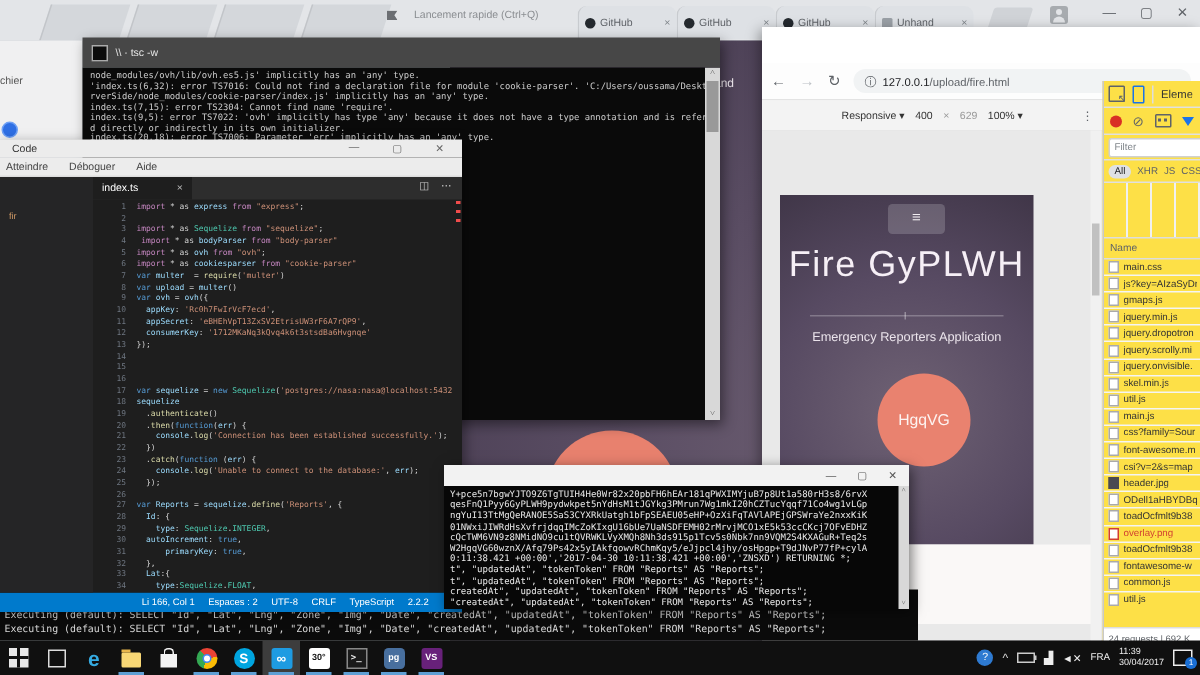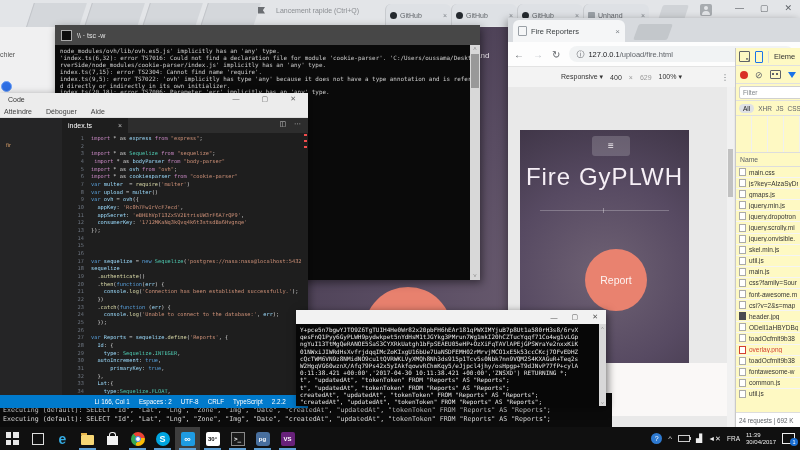--- a/index.html
+++ b/index.html
@@ -100,21 +100,21 @@
   .page-sub{position:absolute;left:0;top:89px;width:169px;text-align:center;
     color:rgba(246,240,246,.92);font-size:8.5px;}
   .report-btn{position:absolute;left:65px;top:119px;width:62px;height:62px;border-radius:50%;
     background:#e9826f;color:#fdf3f1;font-size:10.5px;display:flex;align-items:center;
     justify-content:center;}
   .white-section{position:absolute;left:2px;top:276px;width:223px;height:53px;background:#faf8f7;}
   .pv-scrollbar{position:absolute;right:1px;top:0;width:7px;height:340px;background:#f1f1f1;}
   .pv-scrollbar .thumb{position:absolute;left:1px;top:62px;width:5px;height:48px;background:#c1c1c1;}
 
   
-  .devtools{position:absolute;left:227px;top:30px;width:65px;height:379px;background:#fef9c3;
+  .devtools{position:absolute;left:227px;top:36px;width:65px;height:379px;background:#fde047;
     border-left:1px solid #c9c9c9;}
   .dt-row1{height:17px;border-bottom:1px solid #e0e0e0;display:flex;align-items:center;
     padding:0 3px;gap:5px;}
   .inspect-ic{position:relative;width:9px;height:9px;border:1px solid #5f6368;border-radius:1px;}
   .inspect-ic::after{content:"↖";position:absolute;right:-2px;bottom:-3px;font-size:7px;color:#5f6368;}
   .device-ic{width:6px;height:10px;border:1px solid #1a73e8;border-radius:1px;}
   .dt-sep{width:1px;height:12px;background:#ddd;}
   .dt-tab{font-size:7.5px;color:#333;white-space:nowrap;overflow:hidden;}
   .dt-row2{height:17px;border-bottom:1px solid #e0e0e0;display:flex;align-items:center;
     padding:0 4px;gap:7px;}
@@ -331,28 +331,20 @@
 
       <div class="t-scroll">
         <span class="arr">˄</span>
         <div class="thumb"></div>
         <span class="arr dn">˅</span>
       </div>
     </div>
   </div>
 
   <div class="abs firewin">
-    <div class="f-tabstrip">
-      <div class="f-tab">
-        <span class="doc-ic"></span>
-        <span class="tlabel">Fire Reporters</span>
-        <span class="tclose">×</span>
-      </div>
-      <span class="f-ghostchip"></span>
-    </div>
     <div class="f-navbar">
       <span class="nav-ic">←</span>
       <span class="nav-ic fwd">→</span>
       <span class="nav-ic">↻</span>
       <div class="urlbar">
         <span class="info-ic">ⓘ</span>
         <span class="url-host">127.0.0.1</span>
           <span class="url-path">/upload/fire.html</span>
       </div>
     </div>
@@ -362,21 +354,22 @@
       <span class="dim">×</span>
       <span class="dim">629</span>
       <span>100% ▾</span>
       <span class="dots-v">⋮</span>
     </div>
     <div class="f-preview">
       <div class="phone-page">
         <div class="menu-btn">≡</div>
         <div class="page-title">Fire GyPLWH</div>
         <div class="page-divider"></div>
-        <div class="report-btn">Report</div>
+        <div class="page-sub">Emergency Reporters Application</div>
+        <div class="report-btn">HgqVG</div>
       </div>
       <div class="white-section"></div>
       <div class="pv-scrollbar">
         <div class="thumb"></div>
       </div>
     </div>
     <div class="devtools">
       <div class="dt-row1">
         <span class="inspect-ic"></span>
         <span class="device-ic"></span>

